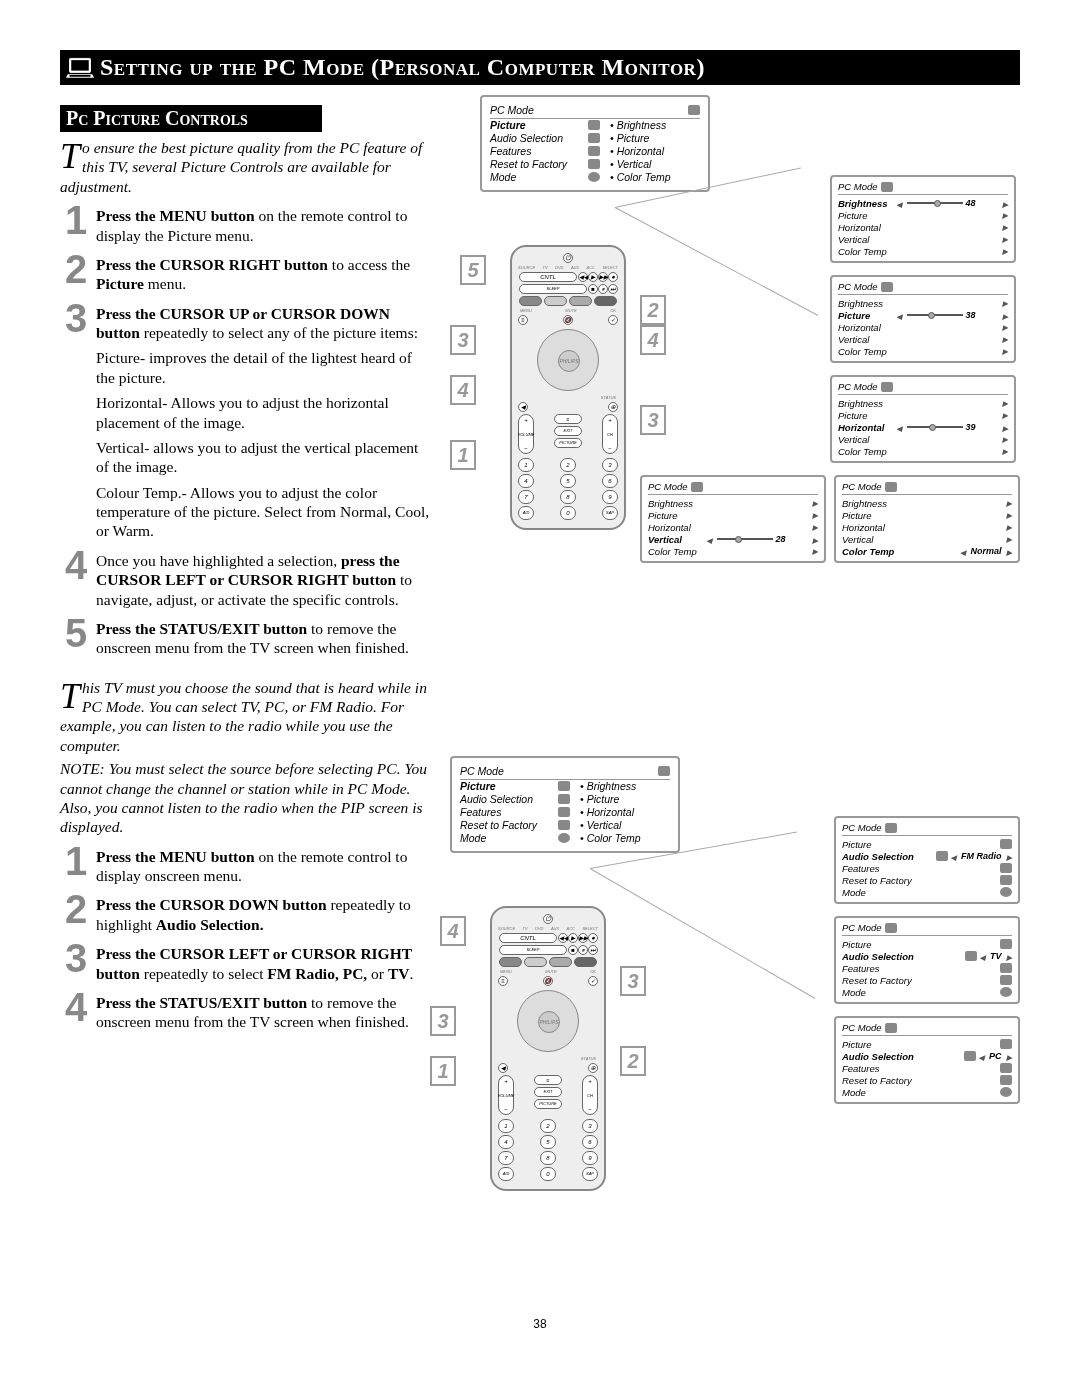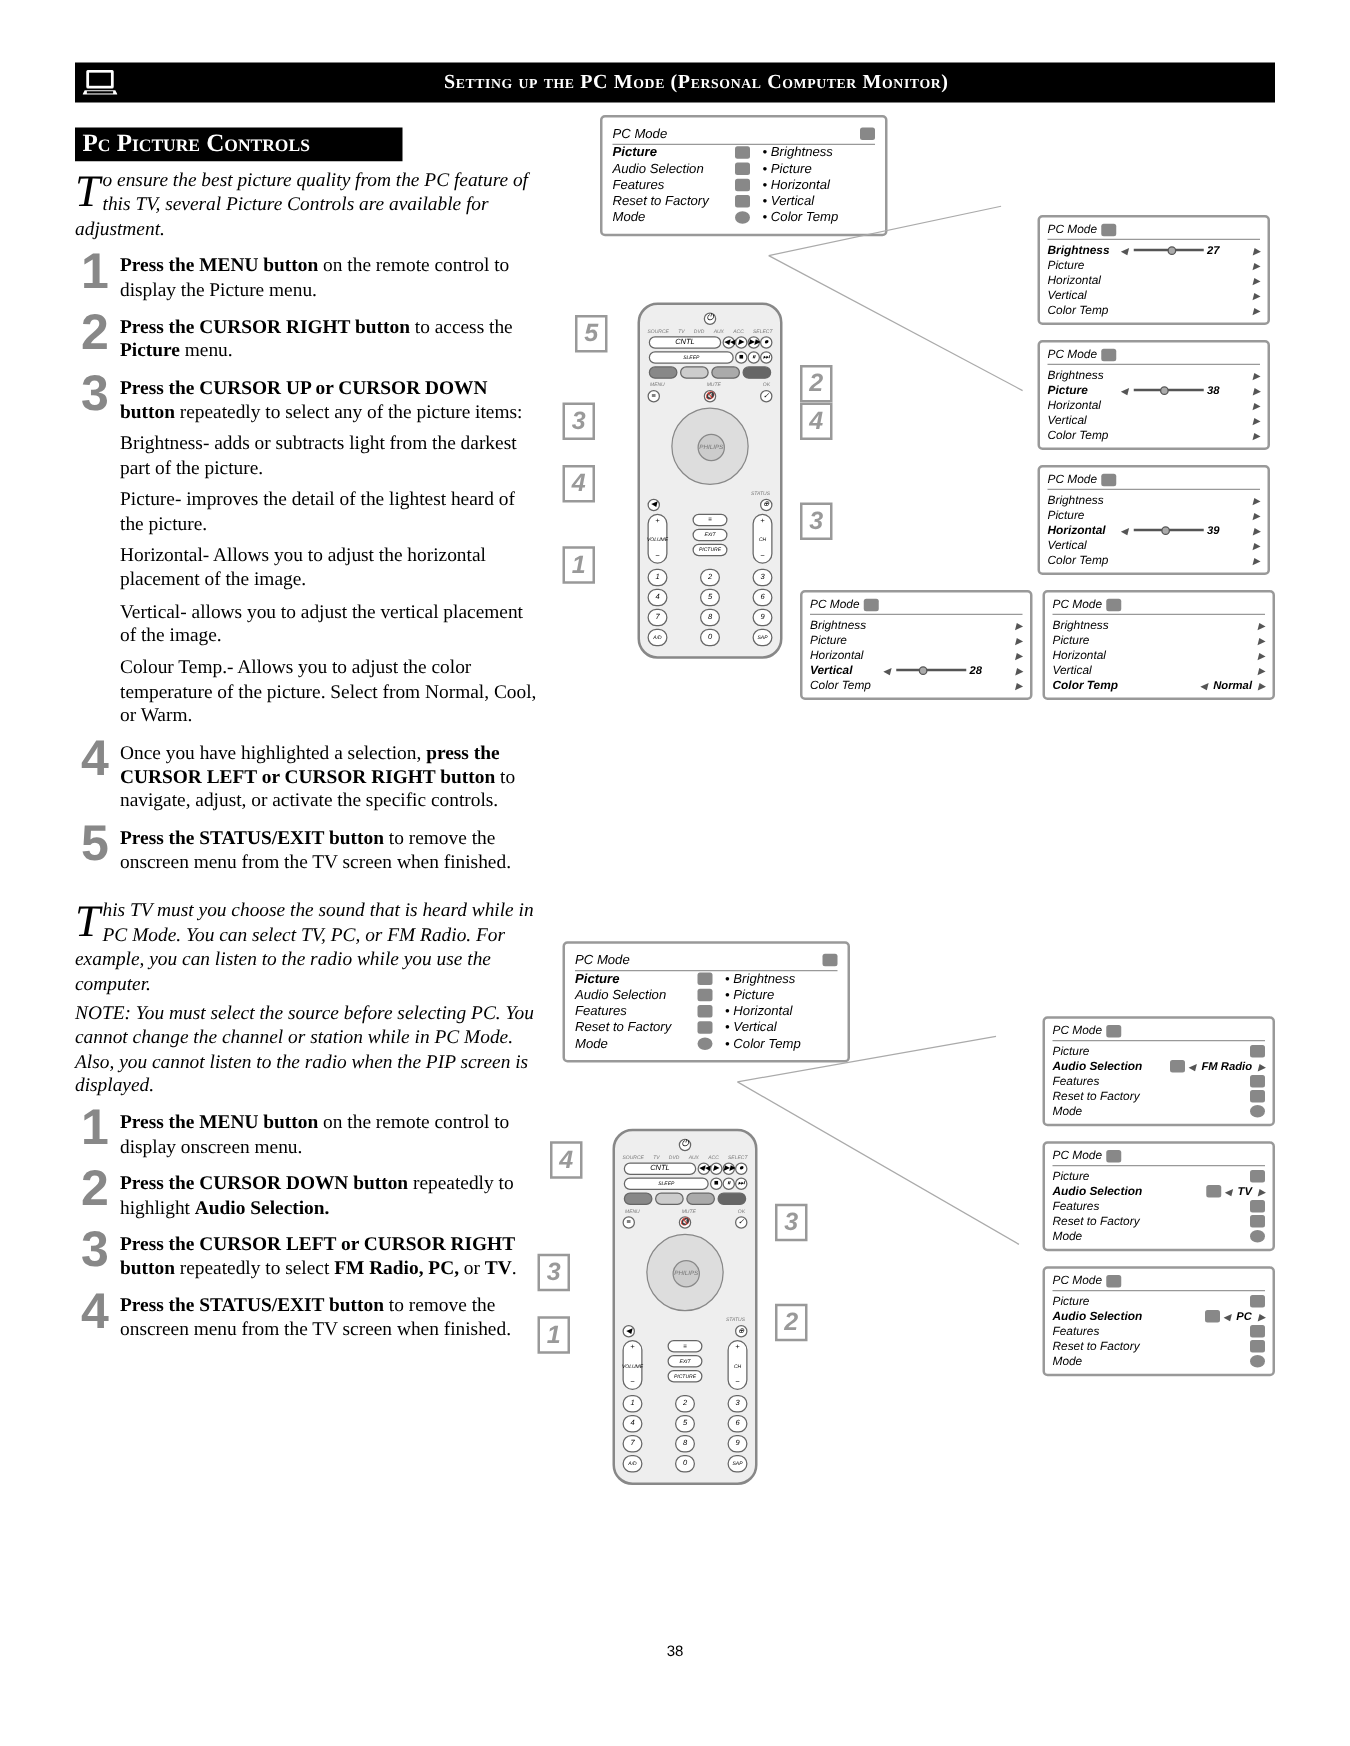--- a/index.html
+++ b/index.html
@@ -21,23 +21,23 @@
   }
   .laptop-icon {
     width: 28px;
     height: 24px;
     margin-right: 6px;
     flex-shrink: 0;
   }
   .page-title-text {
     font-variant: small-caps;
     font-weight: bold;
-    font-size: 16px;
+    font-size: 24px;
     letter-spacing: 0.5px;
-    text-align: center;
+    text-align: left;
     flex: 1;
   }
   .columns {
     display: flex;
     gap: 20px;
   }
   .left-col {
     width: 370px;
   }
   .right-col {
@@ -344,21 +344,20 @@
     <div class="step">
       <div class="num">2</div>
       <div class="body"><b>Press the CURSOR RIGHT button</b><span> to access the </span><b>Picture</b><span> menu.</span></div>
     </div>
     <div class="step">
       <div class="num">3</div>
       <div class="body"><b>Press the CURSOR UP or CURSOR DOWN button</b><span> repeatedly to select any of the picture items:</span></div>
     </div>
 
     <div class="subitems">
-      <div class="subitem">Brightness- adds or subtracts light from the darkest part of the picture.</div>
       <div class="subitem">Picture- improves the detail of the lightest heard of the picture.</div>
       <div class="subitem">Horizontal- Allows you to adjust the horizontal placement of the image.</div>
       <div class="subitem">Vertical- allows you to adjust the vertical placement of the image.</div>
       <div class="subitem">Colour Temp.- Allows you to adjust the color temperature of the picture. Select from Normal, Cool, or Warm.</div>
     </div>
 
     <div class="step">
       <div class="num">4</div>
       <div class="body"><span>Once you have highlighted a selection, </span><b>press the CURSOR LEFT or CURSOR RIGHT button</b><span> to navigate, adjust, or activate the specific controls.</span></div>
     </div>
@@ -448,21 +447,21 @@
 
         <div class="osd-small">
           <div class="title-row">
               <span>PC Mode</span>
               <span class="mini-icon"></span>
             </div>
           <div class="row highlighted">
               <span class="label">Brightness</span>
               <span class="larrow"></span>
               <span class="slider p48"></span>
-              <span class="val">27</span>
+              <span class="val">48</span>
               <span class="rarrow"></span>
             </div>
           <div class="row">
               <span class="label">Picture</span>
               <span class="arrow">▶</span>
             </div>
           <div class="row">
               <span class="label">Horizontal</span>
               <span class="arrow">▶</span>
             </div>

